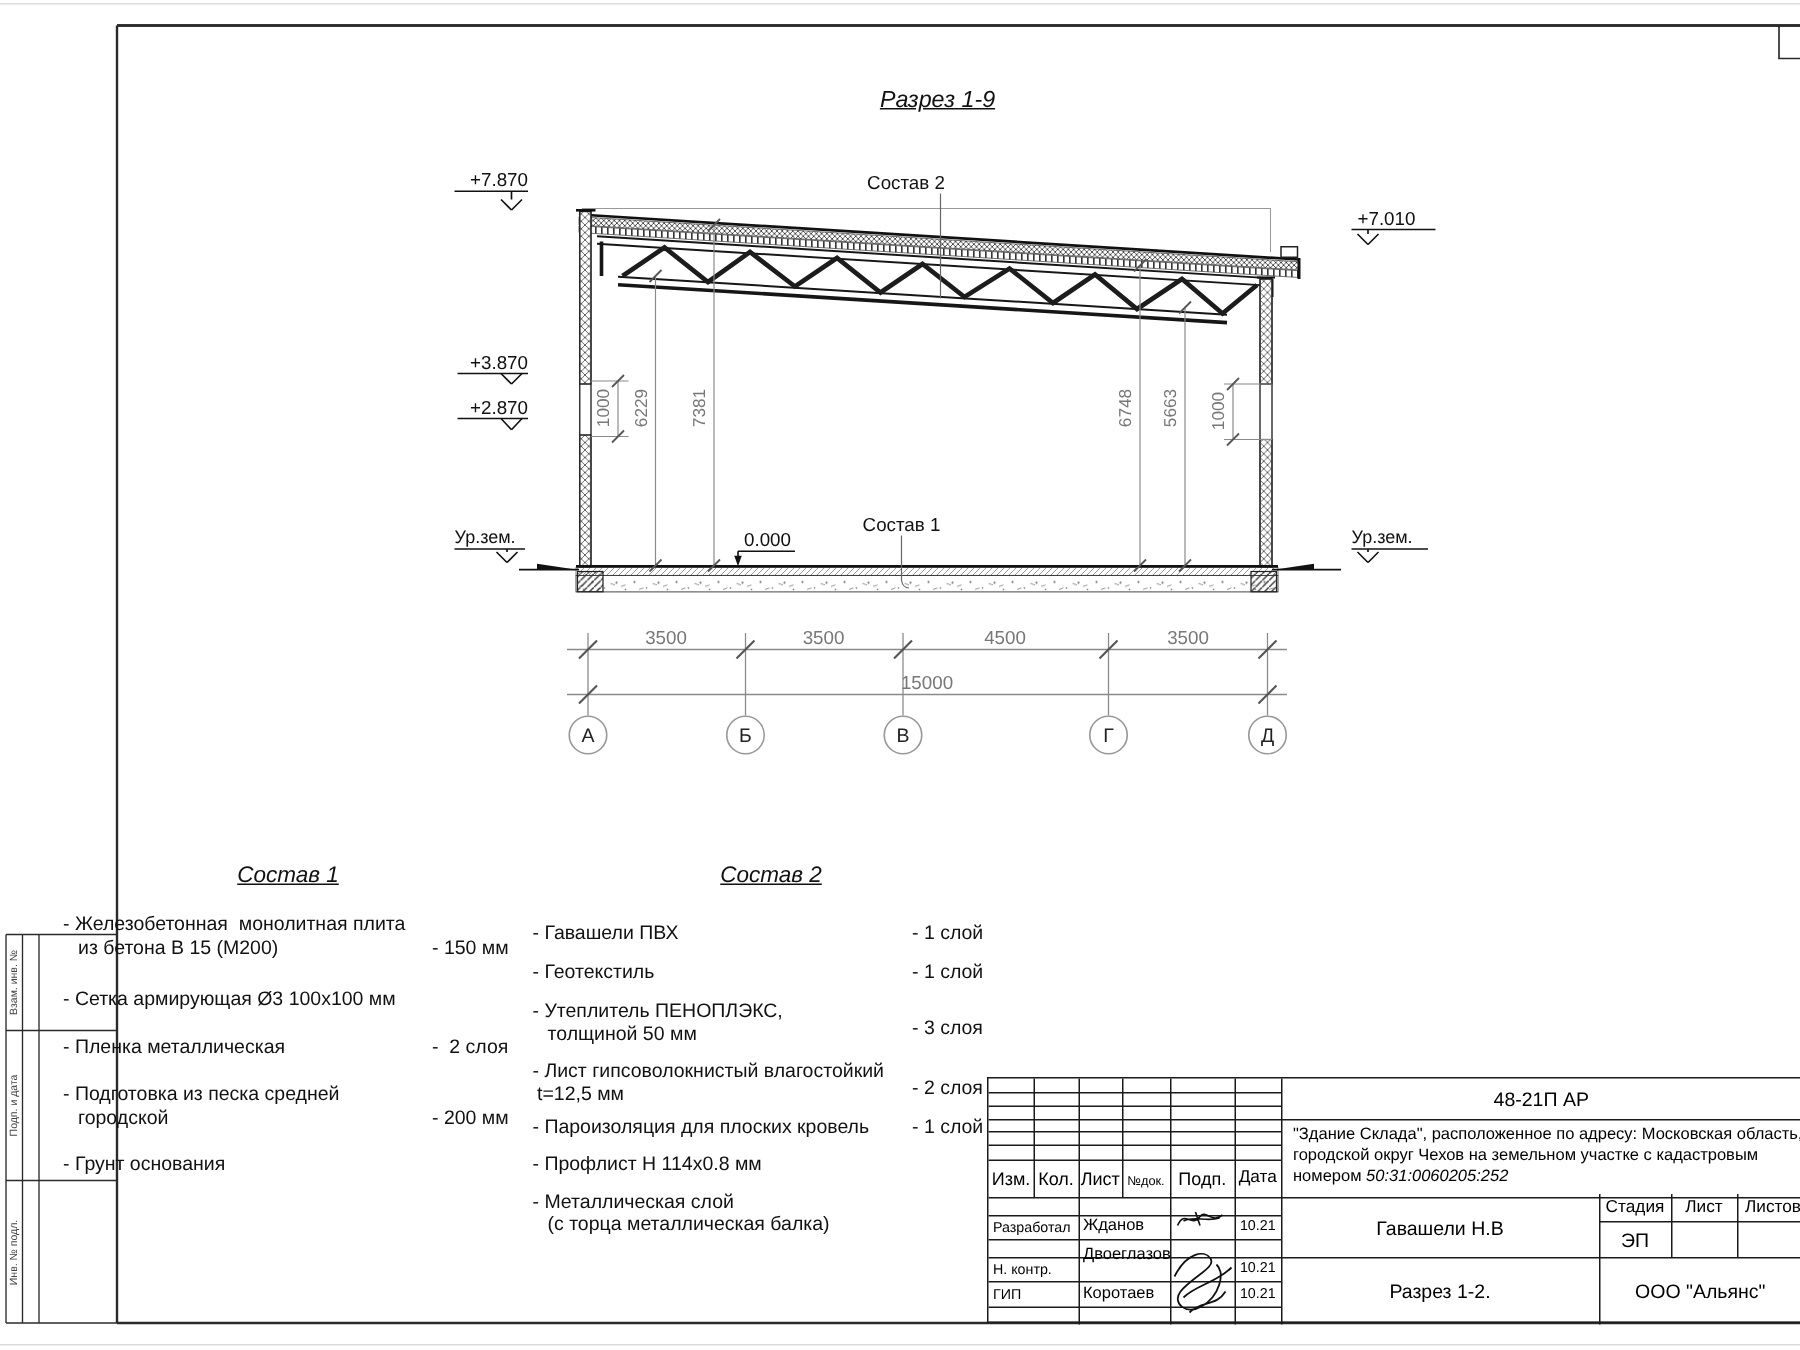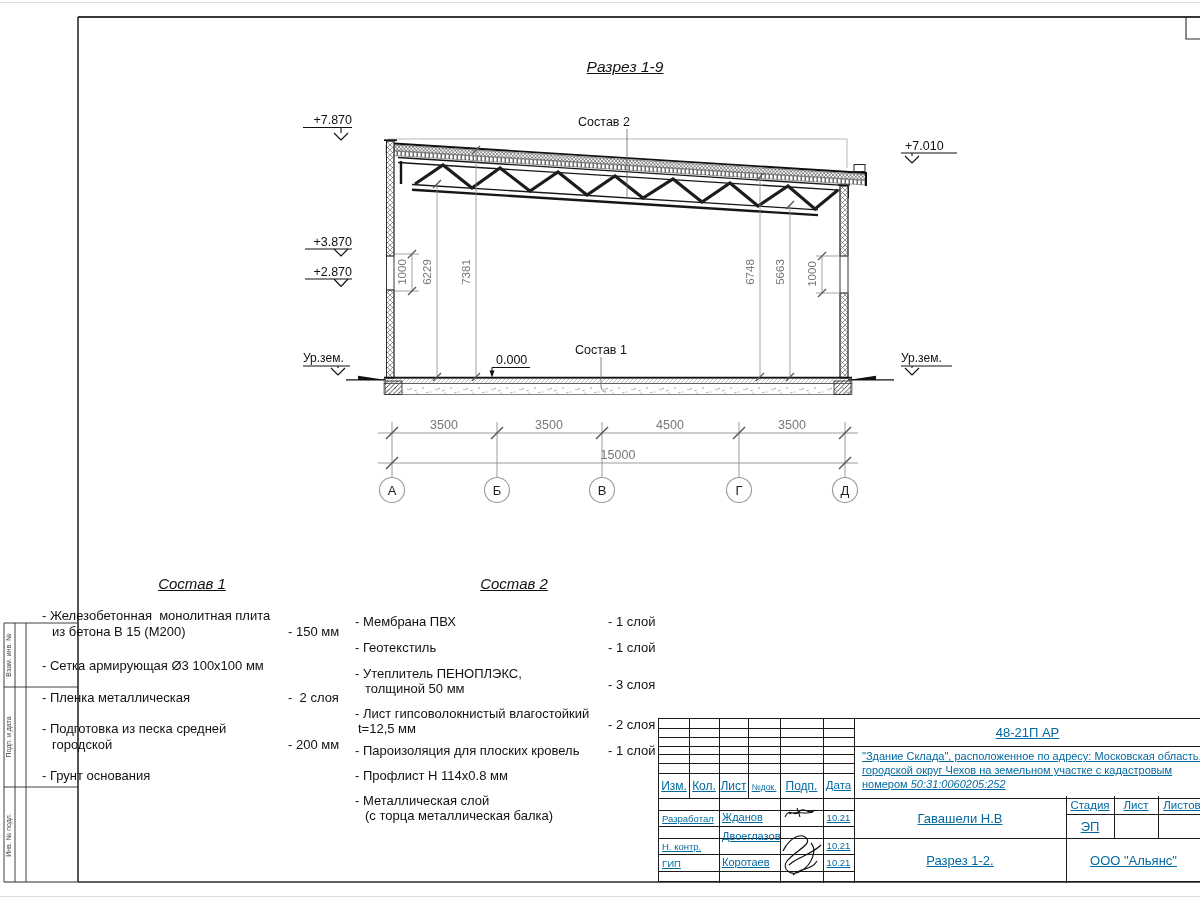--- a/index.html
+++ b/index.html
@@ -6,21 +6,21 @@
   body{width:1200px;height:900px;position:relative;font-family:"Liberation Sans",sans-serif;color:#111;overflow:hidden;}
   .abs{position:absolute;}
   .pageedge{position:absolute;left:0;width:1200px;height:0;border-top:1.5px solid #dcdcdc;}
   #main-title{position:absolute;left:560px;top:58px;width:130px;text-align:center;font-size:15.5px;font-style:italic;text-decoration:underline;color:#111;}
   .comp-head{position:absolute;font-size:15px;font-style:italic;text-decoration:underline;text-align:center;color:#111;}
   .comp-line{position:absolute;font-size:13px;color:#111;white-space:pre;}
   
   #tblock{position:absolute;left:658px;top:718px;width:542px;height:164px;border-left:1.4px solid #1a1a1a;border-top:1.4px solid #1a1a1a;border-bottom:1.4px solid #1a1a1a;box-sizing:border-box;}
   .vl{position:absolute;width:0;border-left:1.1px solid #1a1a1a;}
   .hl{position:absolute;height:0;border-top:1.1px solid #1a1a1a;}
-  .tb-txt{position:absolute;color:#0369a1;white-space:nowrap;text-decoration:underline;}
+  .tb-txt{position:absolute;color:#000000;white-space:nowrap;}
   .cen{text-align:center;}
   .sig-svg{position:absolute;}
 </style>
 </head>
 <body>
 
 <div class="pageedge" style="top:2px"></div>
 <div class="pageedge" style="top:896px"></div>
 
 <div id="main-title">Разрез 1-9</div>
@@ -264,21 +264,21 @@
   <div class="comp-line" style="left:42px;top:690px">- Пленка металлическая</div>
   <div class="comp-line" style="left:288px;top:690px">-  2 слоя</div>
   <div class="comp-line" style="left:42px;top:721px">- Подготовка из песка средней</div>
   <div class="comp-line" style="left:52px;top:737px">городской</div>
   <div class="comp-line" style="left:288px;top:737px">- 200 мм</div>
   <div class="comp-line" style="left:42px;top:768px">- Грунт основания</div>
 </div>
 
 <div>
   <div class="comp-head" style="left:355px;top:575px;width:318px">Состав 2</div>
-  <div class="comp-line" style="left:355px;top:614px">- Мембрана ПВХ</div>
+  <div class="comp-line" style="left:355px;top:614px">- Гавашели ПВХ</div>
   <div class="comp-line" style="left:608px;top:614px">- 1 слой</div>
   <div class="comp-line" style="left:355px;top:640px">- Геотекстиль</div>
   <div class="comp-line" style="left:608px;top:640px">- 1 слой</div>
   <div class="comp-line" style="left:355px;top:666px">- Утеплитель ПЕНОПЛЭКС,</div>
   <div class="comp-line" style="left:365px;top:681px">толщиной 50 мм</div>
   <div class="comp-line" style="left:608px;top:677px">- 3 слоя</div>
   <div class="comp-line" style="left:355px;top:706px">- Лист гипсоволокнистый влагостойкий</div>
   <div class="comp-line" style="left:358px;top:721px">t=12,5 мм</div>
   <div class="comp-line" style="left:608px;top:717px">- 2 слоя</div>
   <div class="comp-line" style="left:355px;top:743px">- Пароизоляция для плоских кровель</div>

